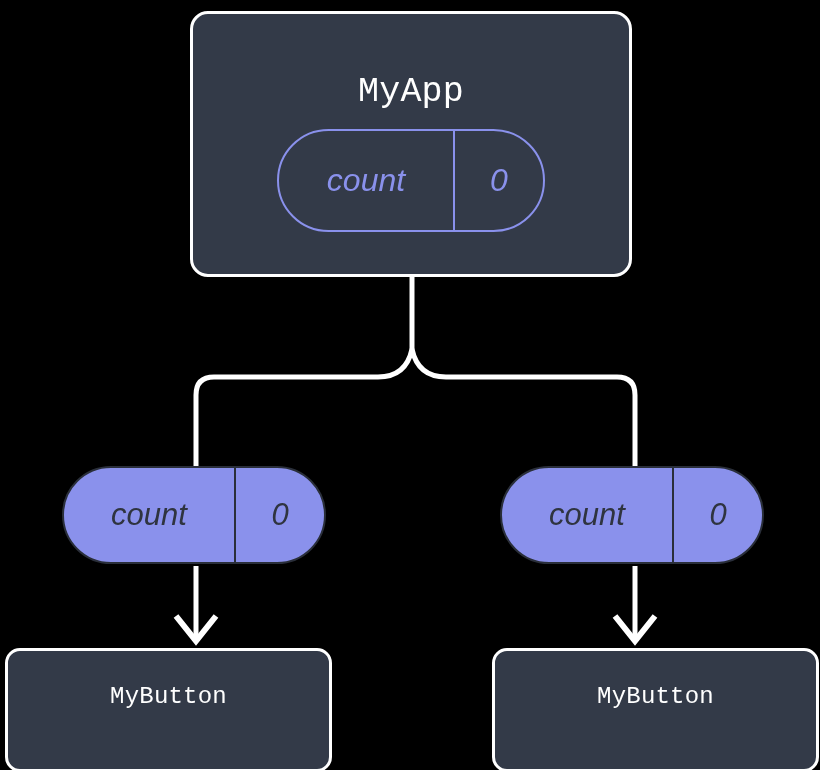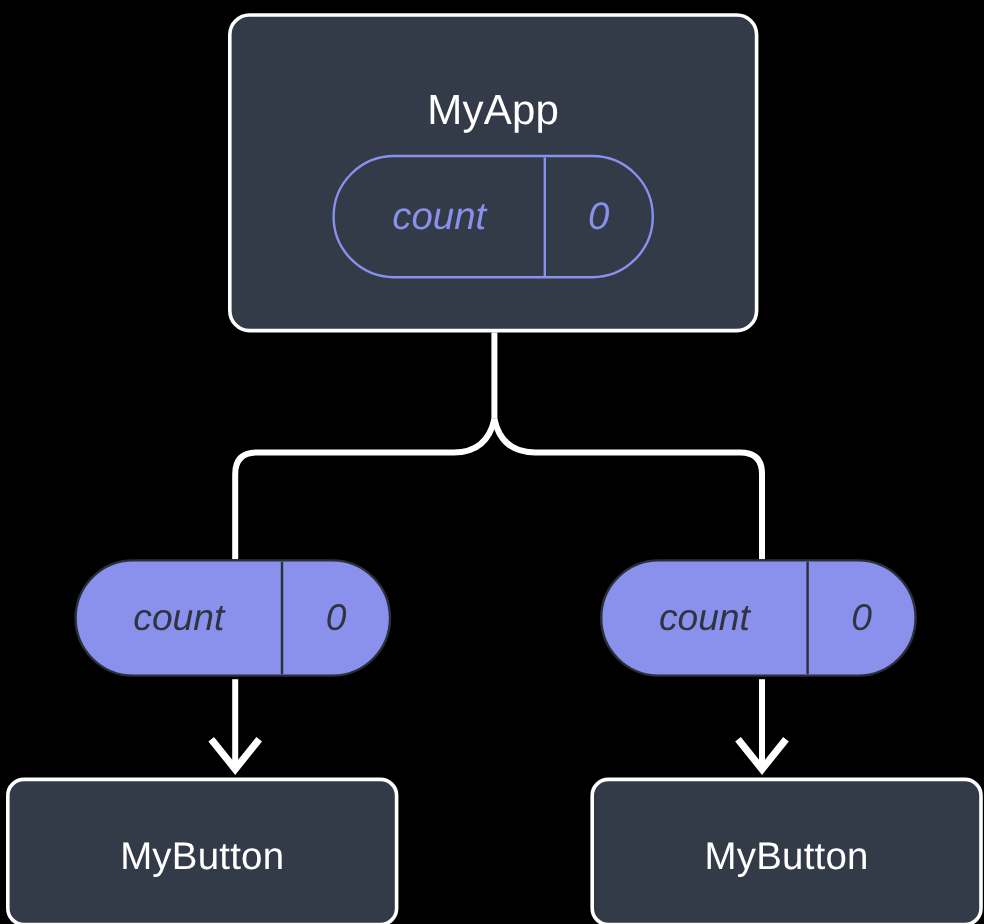--- a/index.html
+++ b/index.html
@@ -47,20 +47,21 @@
 
   .widget-title {
     position: absolute;
     left: 0;
     right: 0;
     text-align: center;
     color: #ffffff;
     font-weight: 400;
     letter-spacing: .2px;
     white-space: nowrap;
+    font-family: Liberation Mono, monospace;
   }
 
   
   #node-myapp {
     left: 190px;
     top: 11px;
     width: 442px;
     height: 266px;
     border-radius: 18px;
   }
@@ -70,22 +71,22 @@
   }
 
   
   .leaf-box {
     height: 124px;
     border-radius: 15px;
   }
   #node-button-left  { left: 5px;   top: 648px; width: 327px; }
   #node-button-right { left: 492px; top: 648px; width: 327px; }
   .leaf-box .widget-title {
-    top: 44px;
-    font-size: 32px;
+    top: 32px;
+    font-size: 24px;
   }
 
   
   .state-pill {
     position: absolute;
     box-sizing: border-box;
     display: flex;
     align-items: stretch;
     border-radius: 999px;
     overflow: hidden;

